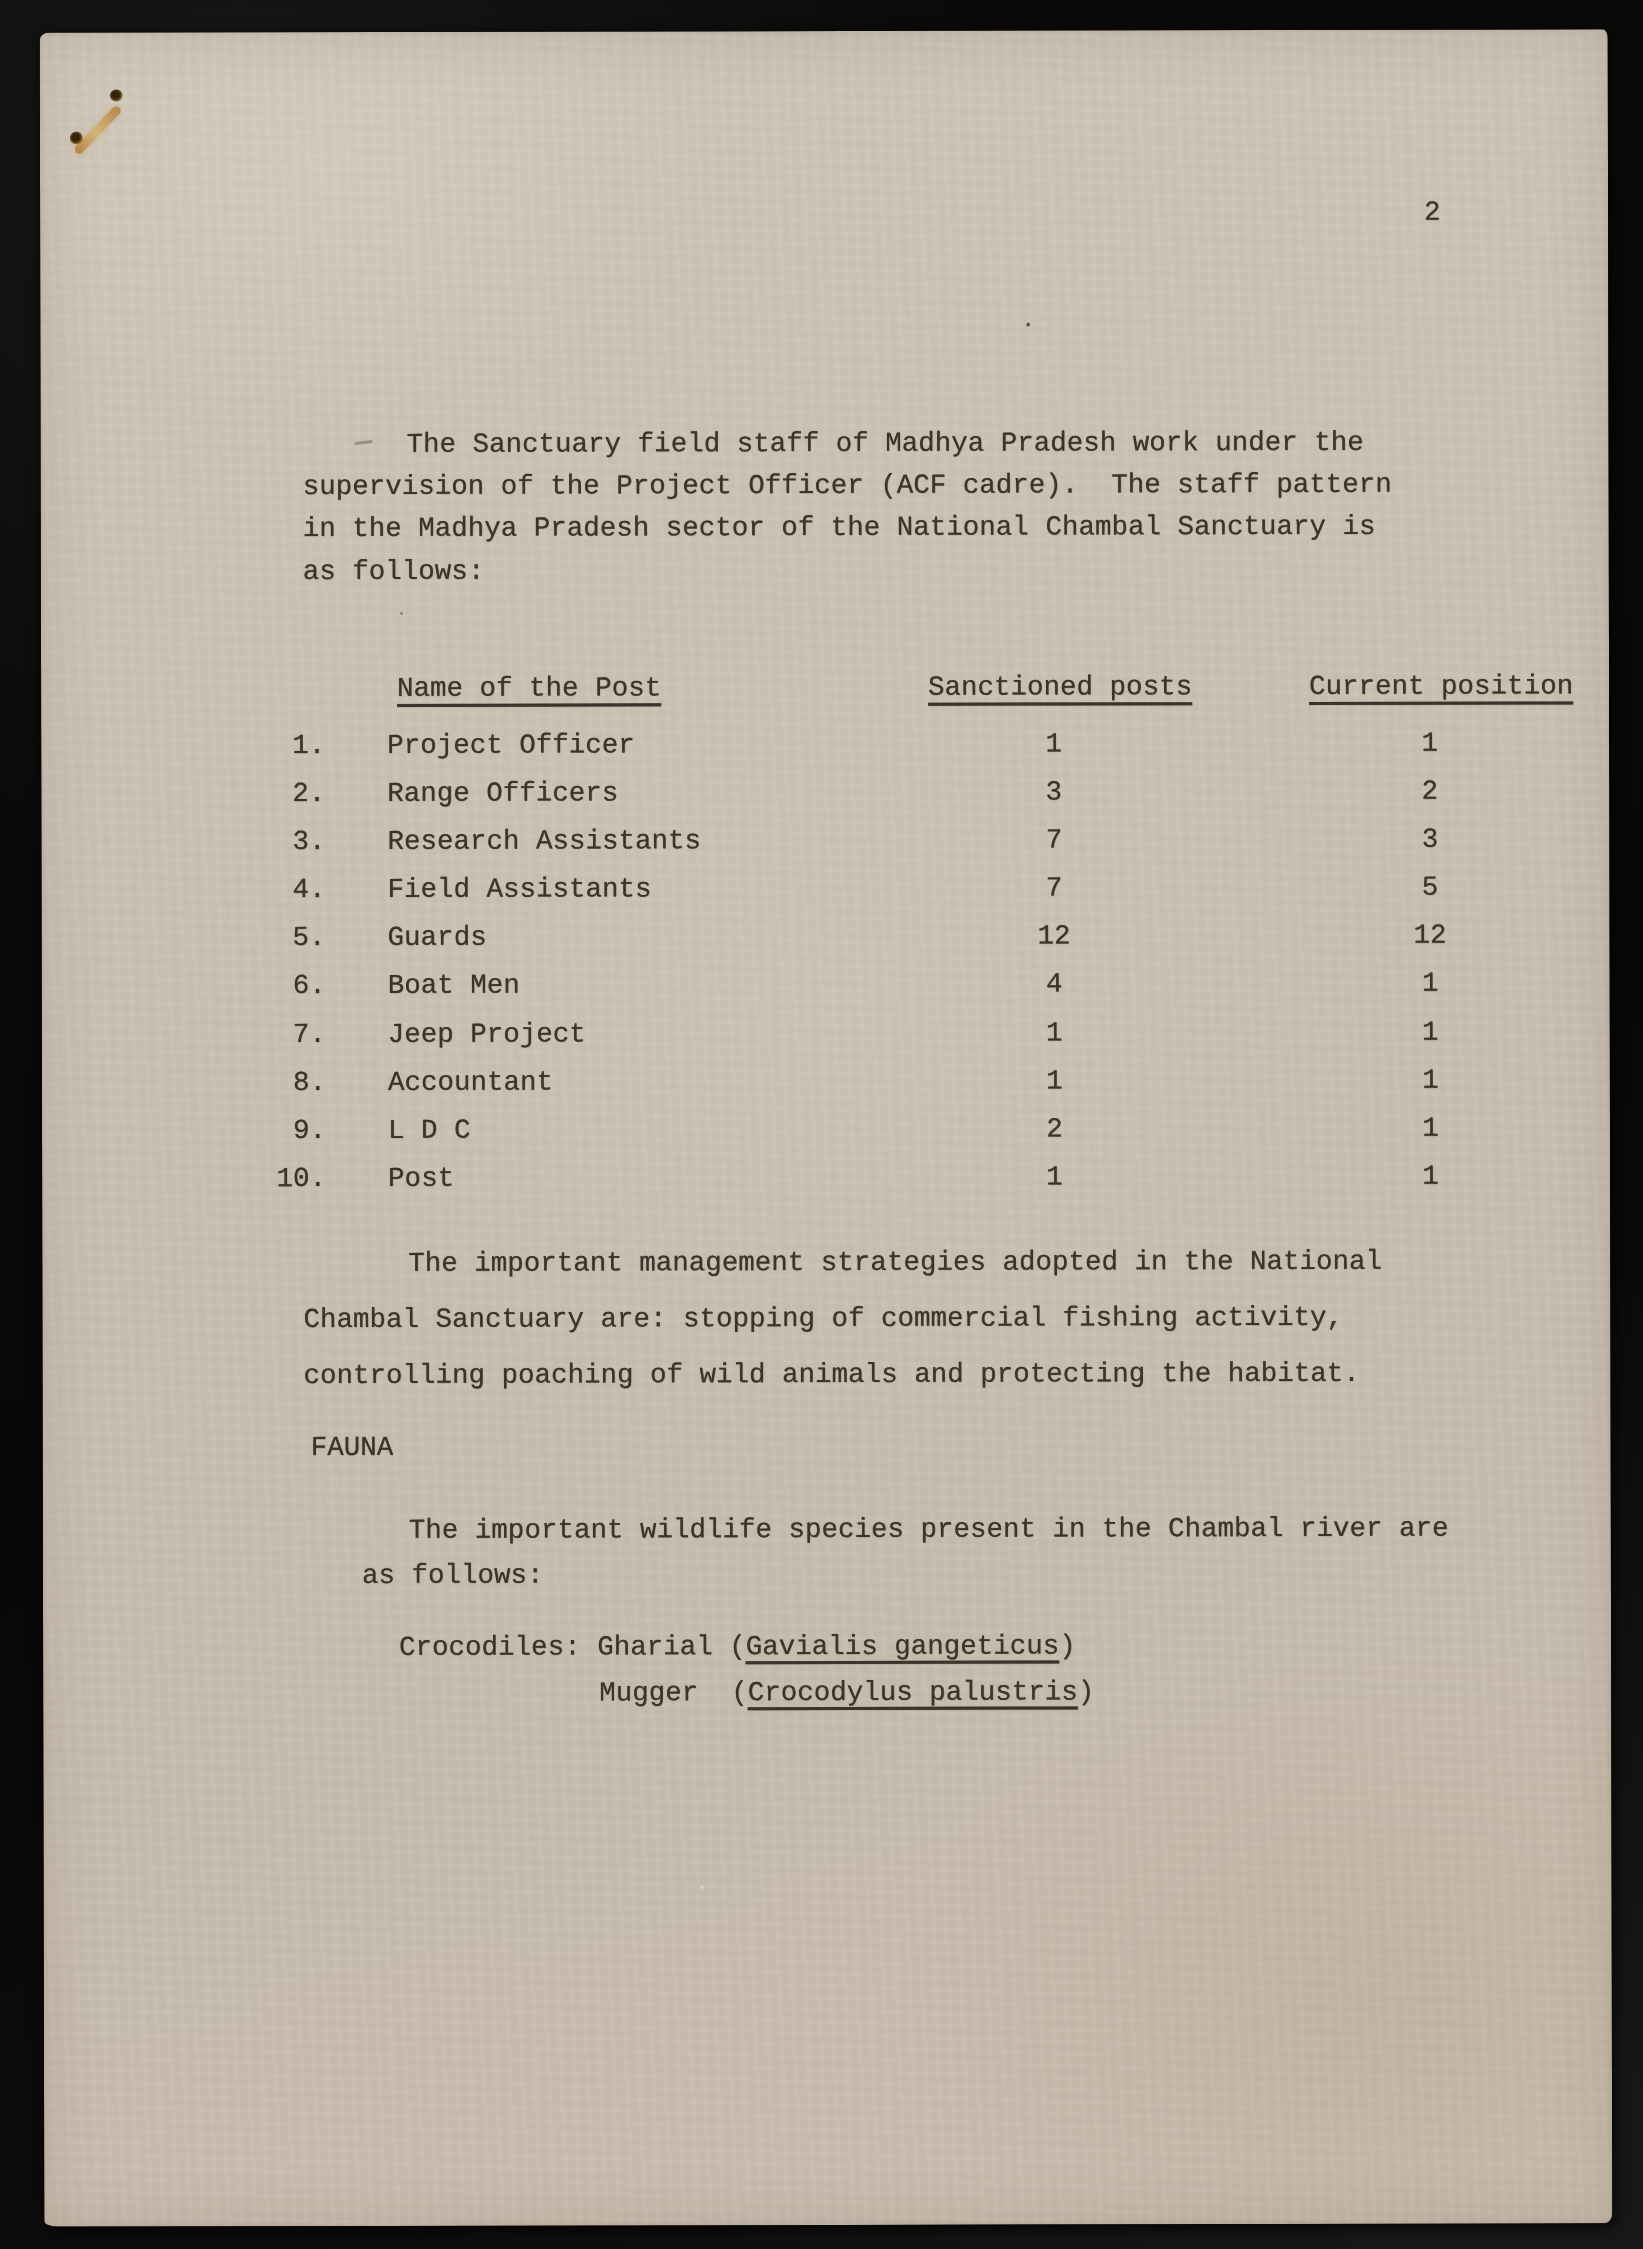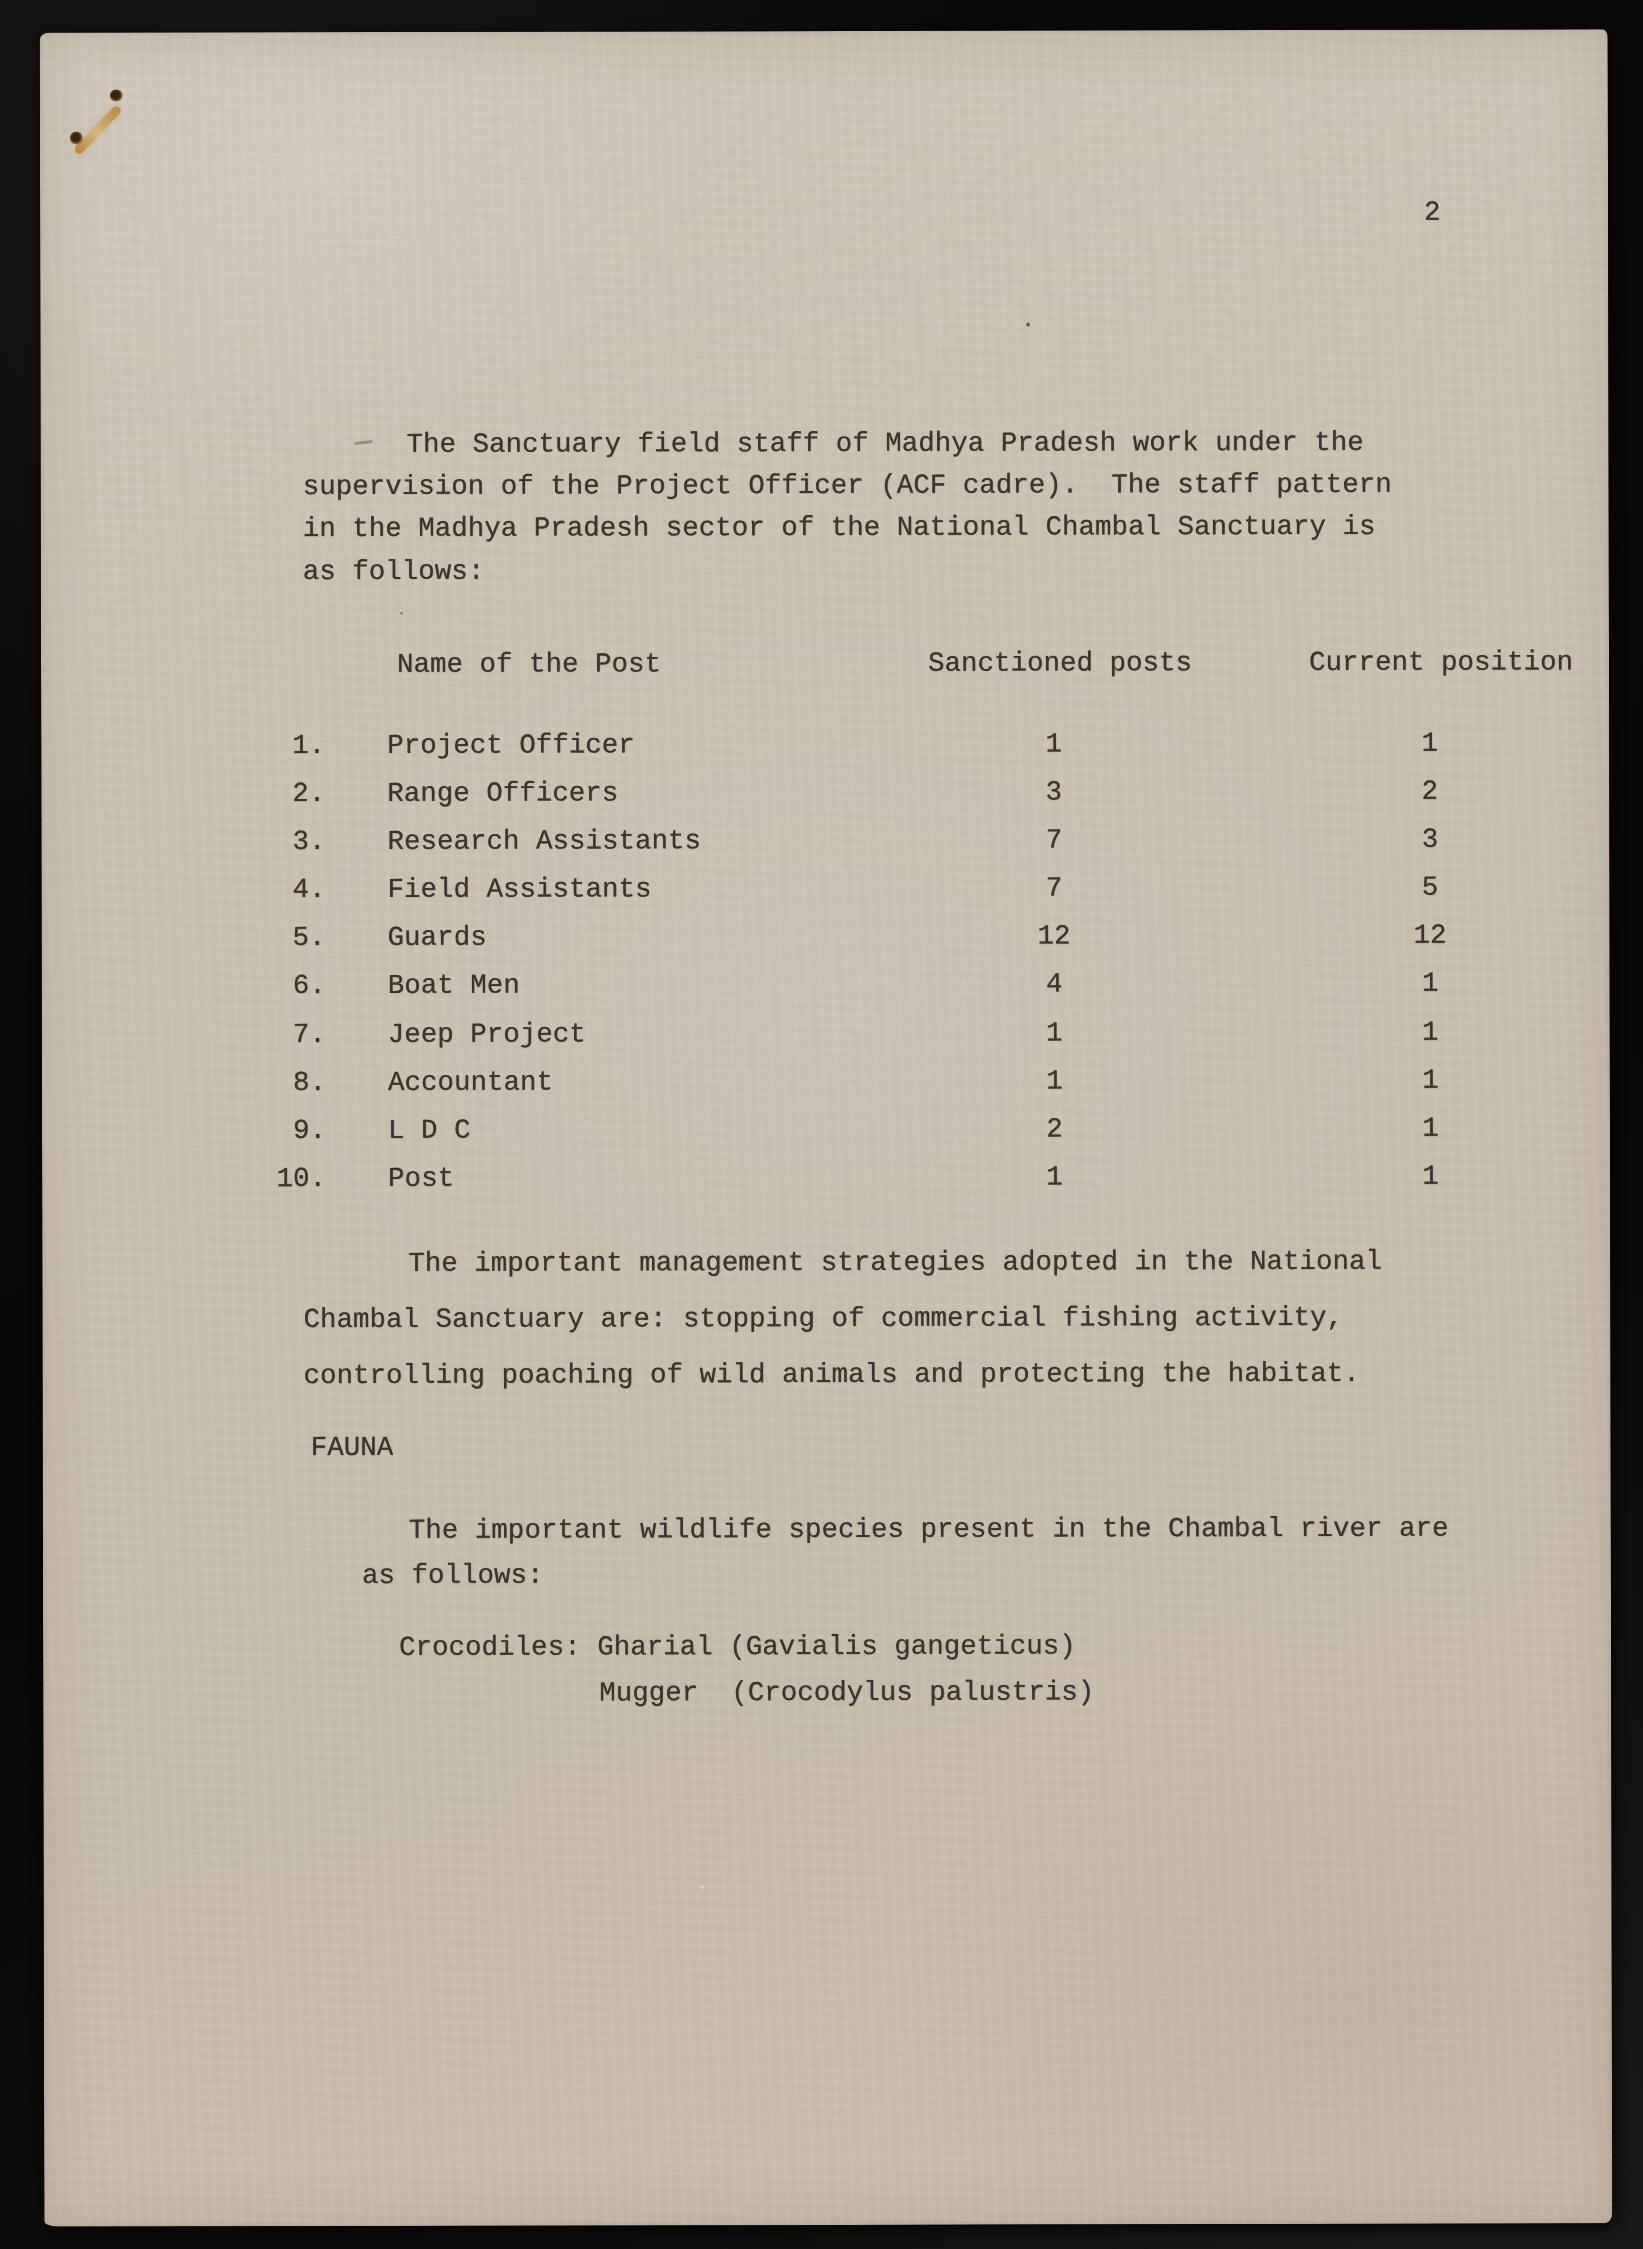--- a/index.html
+++ b/index.html
@@ -42,24 +42,27 @@
   }
   .type{
     position:absolute;
     color:var(--ink);
     font-size:27.5px;line-height:31px;
     white-space:pre;
     letter-spacing:0;
     text-shadow:0 0 1px rgba(58,52,44,0.55), 0.4px 0.4px 0 rgba(58,52,44,0.28);
   }
   .header{
+    text-decoration:underline;
     text-decoration-thickness:3.1px;
     text-underline-offset:8.1px;
+    margin-top:24px;
   }
   .sp{
+    text-decoration:underline;
     text-decoration-thickness:3.1px;
     text-underline-offset:6.9px;
   }
   .trow{position:absolute;left:0;width:100%;height:32.5px;}
   .trow .type{top:0;}
   .cell-num{left:206px;width:78px;text-align:right;}
   .cell-name{left:306px;margin-left:40px;}
   .cell-sanc{left:975px;width:75px;text-align:center;}
   .cell-curr{left:1348px;width:81px;text-align:center;}
   .staple-mark{position:absolute;left:19px;top:49px;width:81px;height:81px;}

